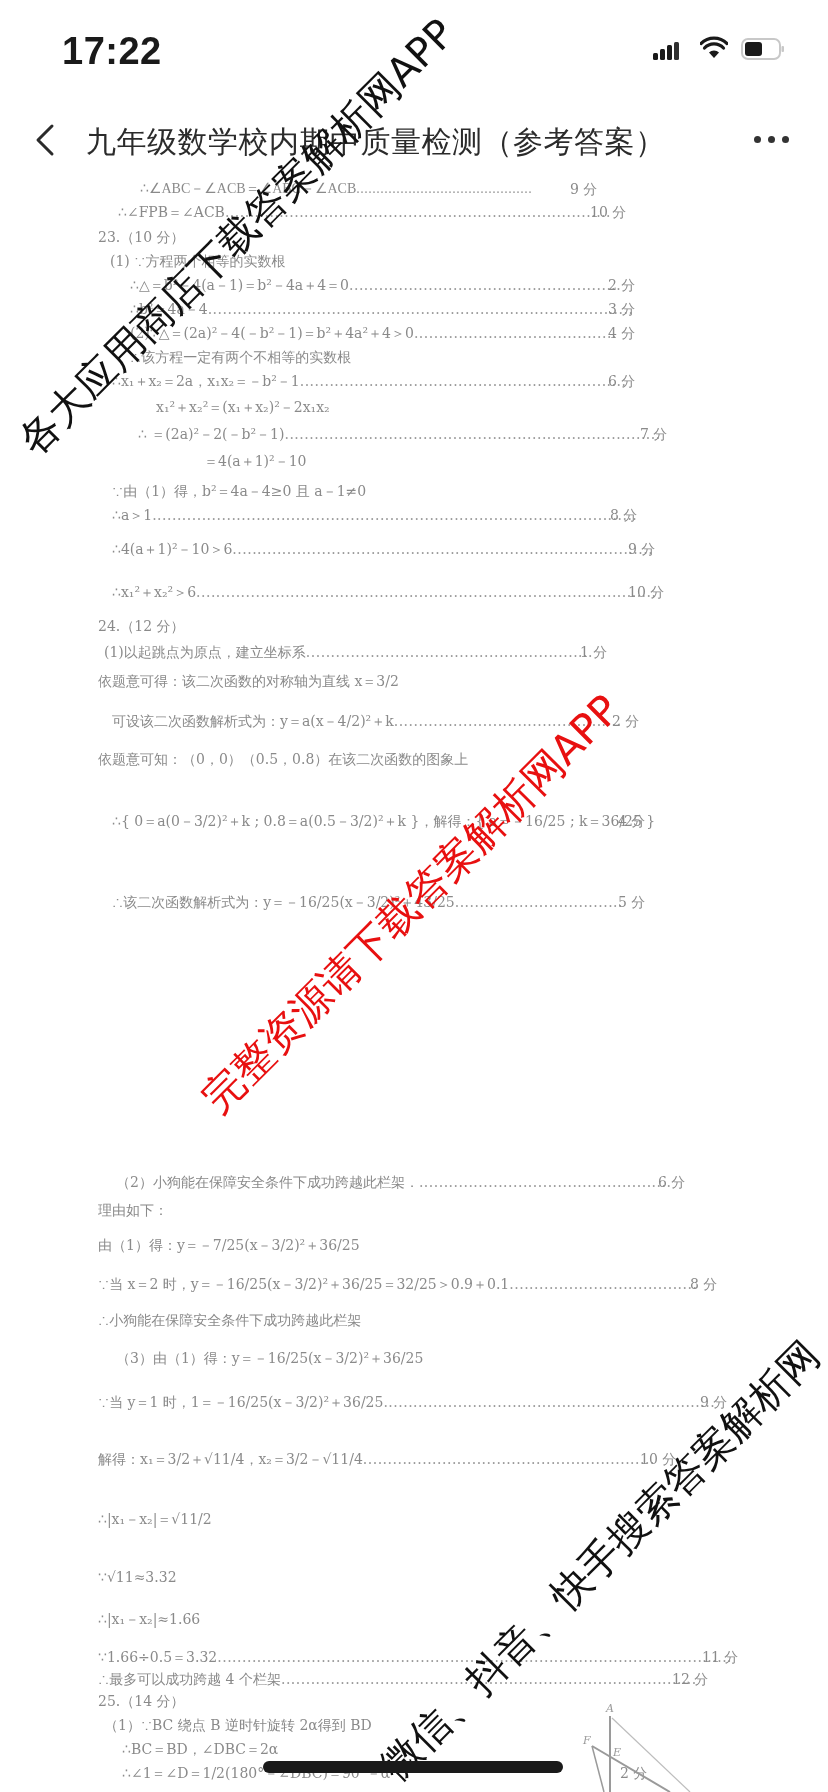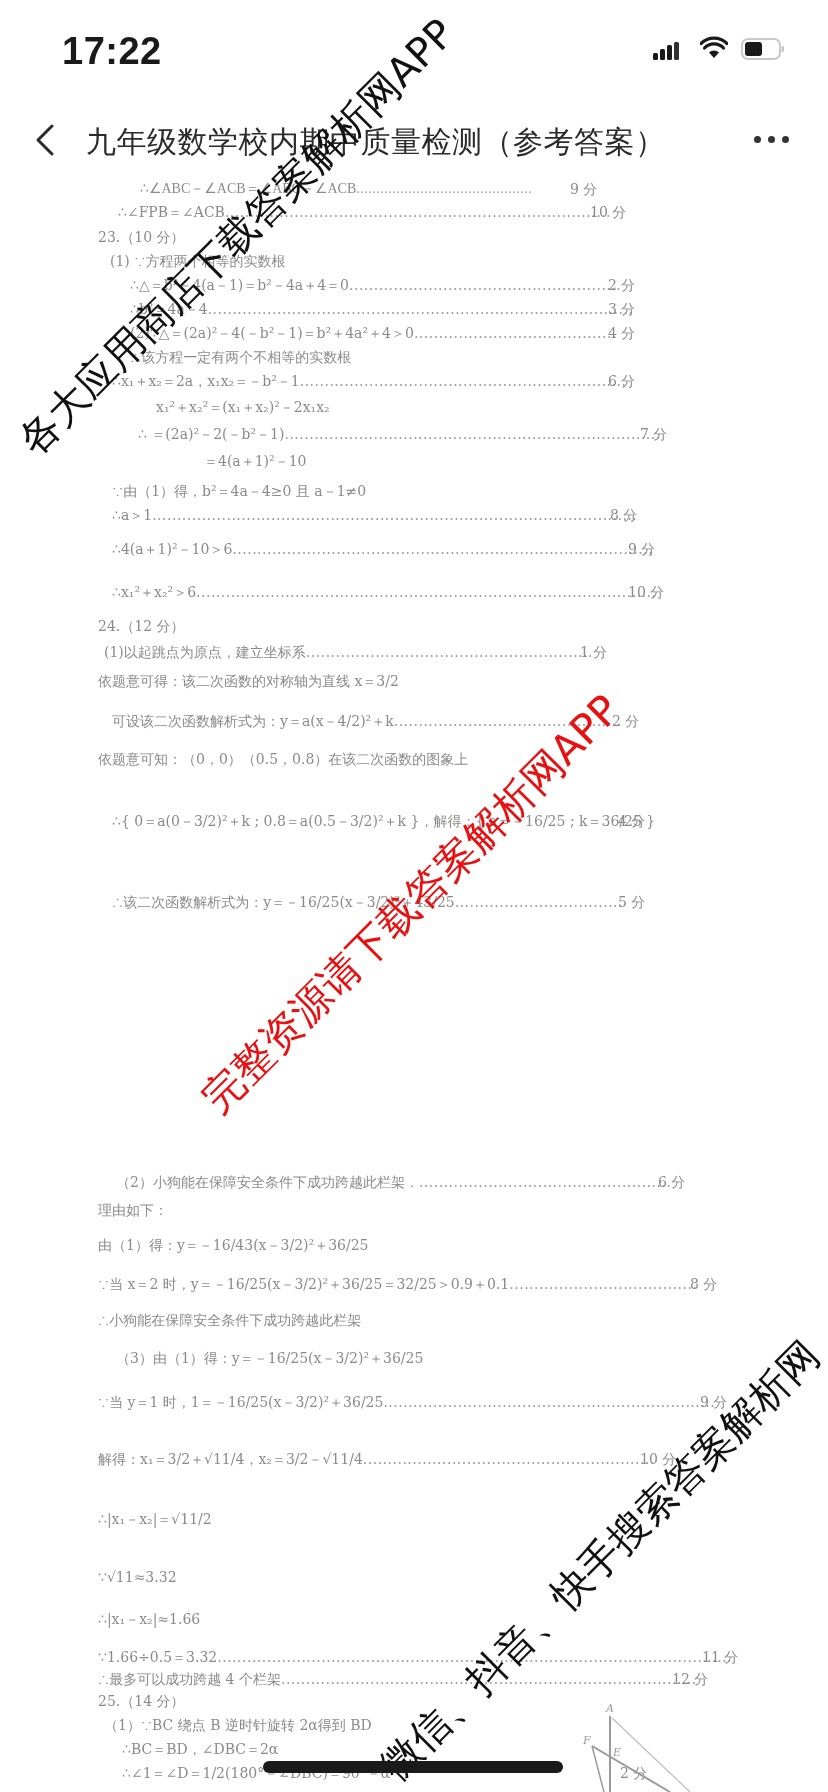--- a/index.html
+++ b/index.html
@@ -102,21 +102,21 @@
     <div class="ln" style="left: 112px; top: 712px;"><span>可设该二次函数解析式为：y＝a(x－4/2)²＋k</span><span class="dots">..............................................</span></div>
     <div class="ln" style="top: 712px; left: 612px;"><span>2 分</span></div>
     <div class="ln" style="left: 98px; top: 750px;"><span>依题意可知：（0，0）（0.5，0.8）在该二次函数的图象上</span></div>
     <div class="ln" style="left: 112px; top: 812px;"><span>∴{ 0＝a(0－3/2)²＋k ; 0.8＝a(0.5－3/2)²＋k }，解得：{ a＝－16/25 ; k＝36/25 }</span></div>
     <div class="ln" style="top: 812px; left: 618px;"><span>4 分</span></div>
     <div class="ln" style="left: 112px; top: 893px;"><span>∴该二次函数解析式为：y＝－16/25(x－3/2)²＋43/25</span><span class="dots">..................................</span></div>
     <div class="ln" style="top: 893px; left: 618px;"><span>5 分</span></div>
     <div class="ln" style="left: 116px; top: 1173px;"><span>（2）小狗能在保障安全条件下成功跨越此栏架．</span><span class="dots">...................................................</span></div>
     <div class="ln" style="top: 1173px; left: 658px;"><span>6 分</span></div>
     <div class="ln" style="left: 98px; top: 1201px;"><span>理由如下：</span></div>
-    <div class="ln" style="left: 98px; top: 1236px;"><span>由（1）得：y＝－16/43(x－3/2)²＋36/25</span></div>
+    <div class="ln" style="left: 98px; top: 1236px;"><span>由（1）得：y＝－7/25(x－3/2)²＋36/25</span></div>
     <div class="ln" style="left: 98px; top: 1275px;"><span>∵当 x＝2 时，y＝－16/25(x－3/2)²＋36/25＝32/25＞0.9＋0.1</span><span class="dots">......................................</span></div>
     <div class="ln" style="top: 1275px; left: 690px;"><span>8 分</span></div>
     <div class="ln" style="left: 98px; top: 1311px;"><span>∴小狗能在保障安全条件下成功跨越此栏架</span></div>
     <div class="ln" style="left: 116px; top: 1349px;"><span>（3）由（1）得：y＝－16/25(x－3/2)²＋36/25</span></div>
     <div class="ln" style="left: 98px; top: 1393px;"><span>∵当 y＝1 时，1＝－16/25(x－3/2)²＋36/25</span><span class="dots">...................................................................</span></div>
     <div class="ln" style="top: 1393px; left: 700px;"><span>9 分</span></div>
     <div class="ln" style="left: 98px; top: 1450px;"><span>解得：x₁＝3/2＋√11/4，x₂＝3/2－√11/4</span><span class="dots">...........................................................</span></div>
     <div class="ln" style="top: 1450px; left: 640px;"><span>10 分</span></div>
     <div class="ln" style="left: 98px; top: 1510px;"><span>∴|x₁－x₂|＝√11/2</span></div>
     <div class="ln" style="left: 98px; top: 1568px;"><span>∵√11≈3.32</span></div>

